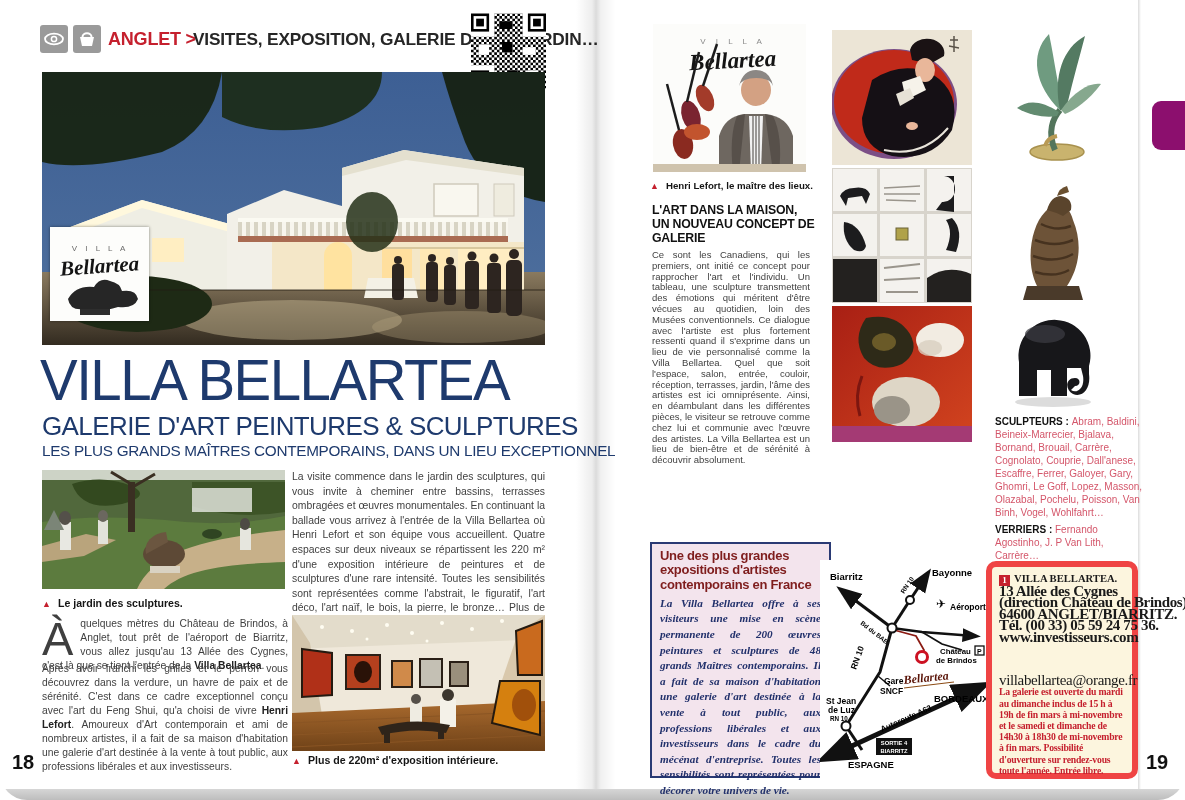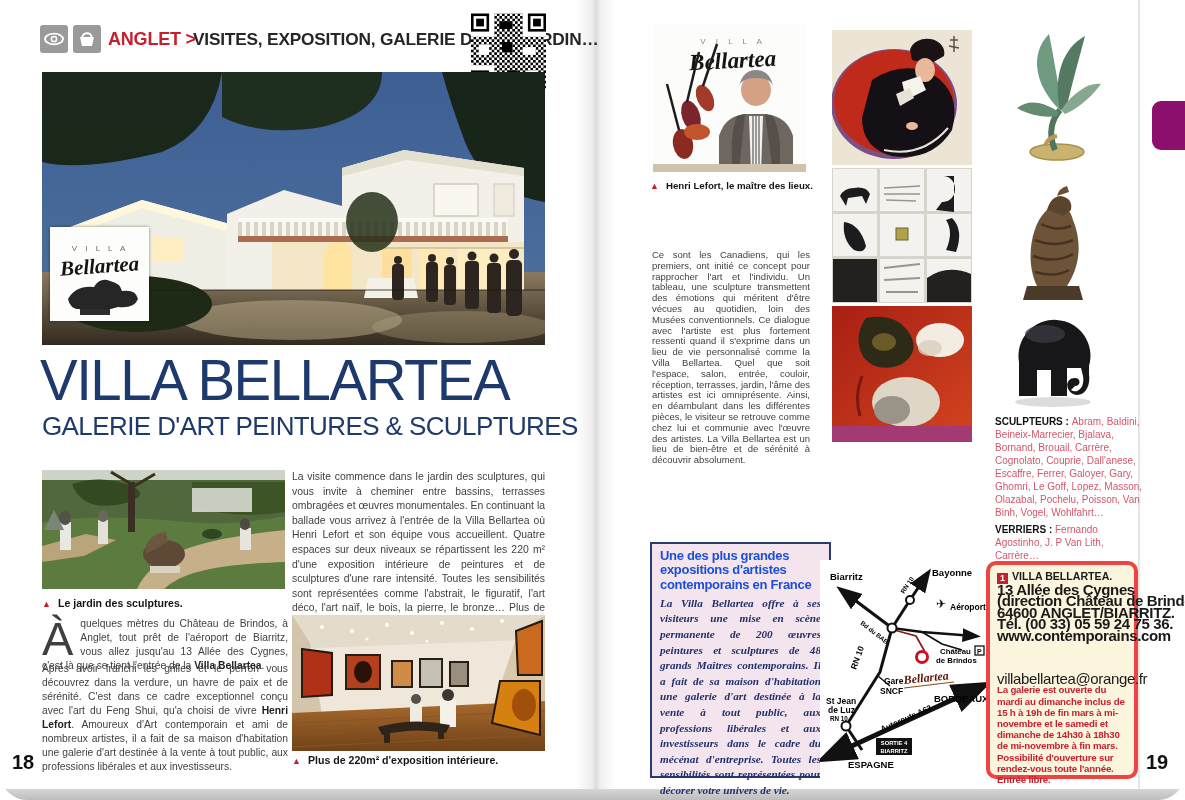--- a/index.html
+++ b/index.html
@@ -30,33 +30,33 @@
 
   .cap{position:absolute;font-weight:bold;font-size:10.6px;color:#151515;white-space:nowrap;}
   .tri{color:#c5202e;font-size:9px;margin-right:7px;}
 
   .heading{position:absolute;font-weight:bold;font-size:12.3px;line-height:14.2px;color:#111;
            letter-spacing:-0.2px;white-space:nowrap;}
 
   
   .bluebox{position:absolute;box-sizing:border-box;border:2px solid #2a3a74;background:#f3e4ed;
            padding:5px 8px 4px 8px;}
-  .bluebox h3{margin:0 0 4px 0;font-size:13px;line-height:14.3px;color:#1d4ed8;letter-spacing:-0.3px;}
+  .bluebox h3{margin:0 0 4px 0;font-size:13px;line-height:14.3px;color:#7f1d1d;letter-spacing:-0.3px;}
   .bluebox p{margin:0;font-family:"Liberation Serif",serif;font-style:italic;font-weight:bold;
              font-size:11.2px;line-height:15.6px;color:#21306b;text-align:justify;}
 
   
   .artists{position:absolute;font-size:10px;line-height:13px;color:#d4566a;text-align:left;}
   .artists b{color:#111;}
   .artists .names{color:#d4566a;}
 
   
-  .infobox{position:absolute;box-sizing:border-box;border:4px solid #ef4444;border-radius:10px;
+  .infobox{position:absolute;box-sizing:border-box;border:6px solid #ef4444;border-radius:10px;
            background:#fcf5de;padding:6px 7px 6px 7px;font-size:10px;line-height:11.4px;
-           font-weight:bold;color:#1a1a1a;}
+           font-weight:bold;color:#1a1a1a;font-family:Liberation Serif, serif;}
   .infobox .tight{font-size:15px;letter-spacing:-0.35px;white-space:nowrap;}
   .infobox .hours{color:#c5202e;font-weight:bold;font-size:9.7px;line-height:11.2px;
                   letter-spacing:-0.2px;text-align:left;}
   .badge{display:inline-block;width:11px;height:11px;background:#c5202e;color:#fff;
          font-size:9px;line-height:11px;text-align:center;margin-right:4px;vertical-align:-1px;}
 
   .pagenum{position:absolute;font-weight:bold;font-size:20px;color:#111;}
 
   .purple-tab{position:absolute;left:1152px;top:101px;width:33px;height:49px;background:#8c0f6e;
               border-radius:9px 0 0 9px;}
@@ -207,20 +207,21 @@
       <rect width="99" height="94" fill="#fdfdfb"></rect>
       <text x="50" y="24" font-size="8" letter-spacing="3" text-anchor="middle" fill="#6b6b6b" font-family="Liberation Sans,sans-serif">V I L L A</text>
       <text x="50" y="46" font-size="21" text-anchor="middle" fill="#141414" font-family="Liberation Serif,serif" font-style="italic" font-weight="bold" transform="rotate(-4 50 46)">Bellartea</text>
       <path d="M18,72 q8,-14 26,-12 q6,-10 16,-6 q10,2 12,10 q14,-2 16,8 q-4,10 -20,8 q-18,6 -34,2 q-14,2 -16,-10 z" fill="#262626"></path>
       <rect x="30" y="82" width="30" height="6" fill="#2e2e2e"></rect>
     </svg>
   </div>
 
   <div class="big-title" style="left:40px;top:352px;">VILLA BELLARTEA</div>
   <div class="sub1" style="left:42px;top:411px;">GALERIE D'ART PEINTURES &amp; SCULPTURES</div>
+  <div class="sub2" style="left:42px;top:442px;">LES PLUS GRANDS MAÎTRES CONTEMPORAINS, DANS UN LIEU EXCEPTIONNEL</div>
 
   <div class="photo" style="left:42px;top:470px;width:243px;height:119px;">
     <svg width="243" height="119" viewBox="0 0 243 119">
       <rect width="243" height="119" fill="#5c7b3e"></rect>
       <rect width="243" height="32" fill="#cdd3c6"></rect>
       <path d="M0,10 h243 v36 q-60,12 -120,4 Q50,44 0,52 z" fill="#51683c"></path>
       <path d="M30,14 q30,-10 60,2 q20,10 -10,18 q-40,8 -50,-20z" fill="#33491f"></path>
       <path d="M150,12 h93 v30 q-50,8 -93,-6 z" fill="#3d5427"></path>
       <rect x="150" y="18" width="60" height="24" fill="#dfe3da" opacity="0.85"></rect>
       <rect x="86" y="12" width="7" height="50" fill="#3a2f22"></rect>
@@ -334,20 +335,25 @@
           <line x1="103" y1="92" x2="103" y2="148"></line>
           <line x1="106" y1="92" x2="106" y2="148"></line>
         </g>
       <rect y="140" width="153" height="8" fill="#cfc3ad"></rect>
     </svg>
   </div>
   <div class="cap" style="left:650px;top:180px;font-size:9.7px;">
     <span class="tri">▲</span><span>Henri Lefort, le maître des lieux.</span>
   </div>
 
+  <div class="heading" style="left:652px;top:203px;">
+    <div>L'ART DANS LA MAISON,</div>
+    <div>UN NOUVEAU CONCEPT DE</div>
+    <div>GALERIE</div>
+  </div>
   <div class="body-col t-right" style="left:652px;top:250px;width:158px;">Ce sont les Canadiens, qui les premiers, ont initié ce concept pour rapprocher l'art et l'individu. Un tableau, une sculpture transmettent des émotions qui méritent d'être vécues au quotidien, loin des Musées conventionnels. Ce dialogue avec l'artiste est plus fortement ressenti quand il s'exprime dans un lieu de vie personnalisé comme la Villa Bellartea. Quel que soit l'espace, salon, entrée, couloir, réception, terrasses, jardin, l'âme des artistes est ici omniprésente. Ainsi, en déambulant dans les différentes pièces, le visiteur se retrouve comme chez lui et communie avec l'œuvre des artistes. La Villa Bellartea est un lieu de bien-être et de sérénité à découvrir absolument.</div>
 
   <div class="bluebox" style="left:650px;top:542px;width:181px;height:236px;">
     <h3>Une des plus grandes expositions d'artistes contemporains en France</h3>
     <p>La Villa Bellartea offre à ses visiteurs une mise en scène permanente de 200 œuvres peintures et sculptures de 48 grands Maîtres contemporains. Il a fait de sa maison d'habitation une galerie d'art destinée à la vente à tout public, aux professions libérales et aux investisseurs dans le cadre du mécénat d'entreprise. Toutes les sensibilités sont représentées pour décorer votre univers de vie.</p>
   </div>
 
   <div class="photo" style="left:832px;top:30px;width:140px;height:135px;">
     <svg width="140" height="135" viewBox="0 0 140 135">
       <rect width="140" height="135" fill="#ece5d6"></rect>
@@ -517,20 +523,20 @@
       <text x="28" y="208" font-size="9.5" font-weight="bold">ESPAGNE</text>
     </svg>
   </div>
 
   <div class="infobox" style="left:986px;top:561px;width:152px;height:218px;">
     <div><span class="badge">1</span><span style="font-size:10.6px;">VILLA BELLARTEA.</span></div>
     <div class="tight">13 Allée des Cygnes</div>
     <div class="tight">(direction Château de Brindos).</div>
     <div class="tight">64600 ANGLET/BIARRITZ.</div>
     <div class="tight">Tél. (00 33) 05 59 24 75 36.</div>
-    <div class="tight">www.contemporains.com</div>
+    <div class="tight">www.investisseurs.com</div>
     <div class="tight" style="font-weight:normal;margin-top:32px;">villabellartea@orange.fr</div>
     <div class="hours"><span>La galerie est ouverte du mardi au dimanche inclus de 15 h à 19h de fin mars à mi-novembre et le samedi et dimanche de 14h30 à 18h30 de mi-novembre à fin mars. Possibilité d'ouverture sur rendez-vous toute l'année. </span><span style="font-weight:bold;">Entrée libre.</span></div>
   </div>
 
   <div class="pagenum" style="left:1146px;top:751px;">19</div>
 
 </div>
 
 </body></html>

